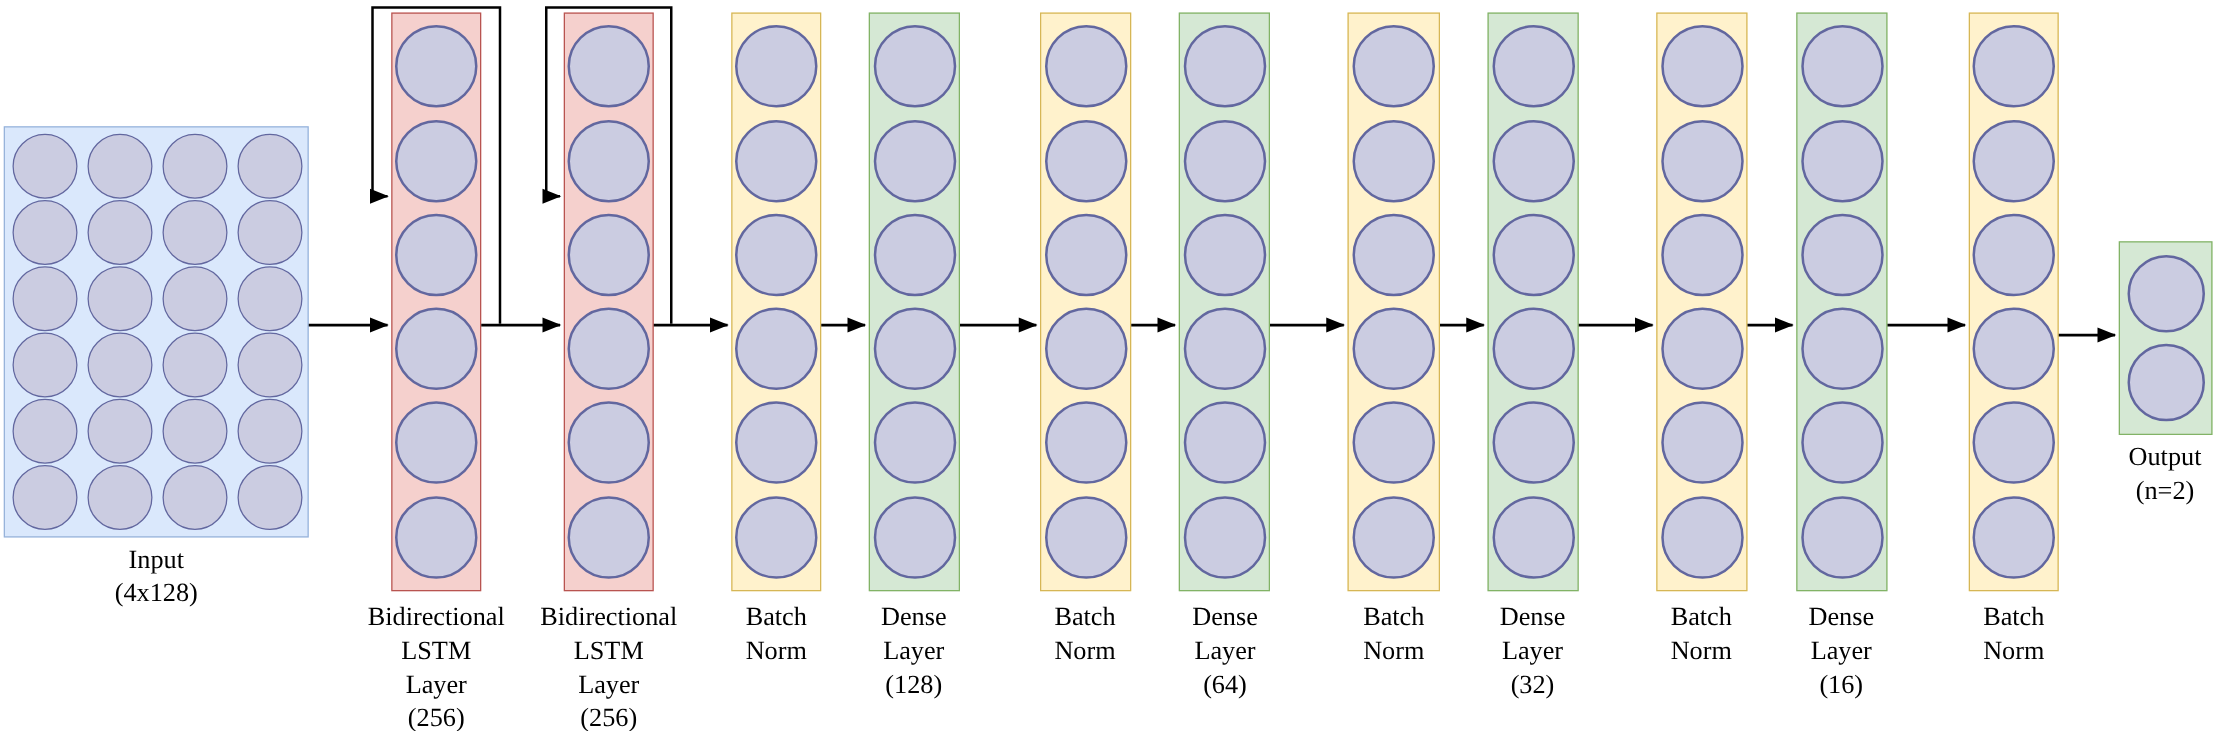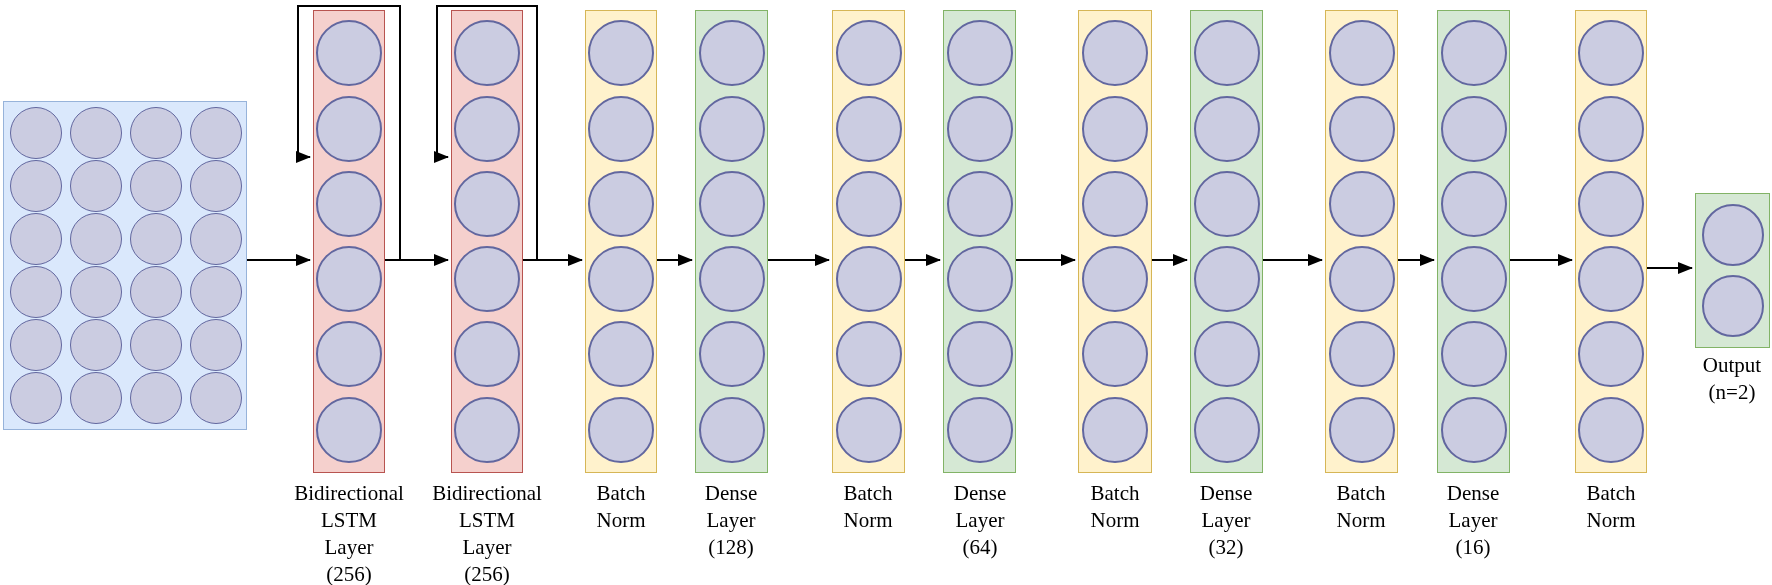--- a/index.html
+++ b/index.html
@@ -184,20 +184,22 @@
       <div class="circle"></div>
       <div class="circle"></div>
       <div class="circle"></div>
     </div>
 
   <div class="col out c-green" style="left:1695px;top:193px;width:75px;height:155px;">
       <div class="circle"></div>
       <div class="circle"></div>
     </div>
 
+  <div class="lbl" style="left:45px;top:434px;">Input
+(4x128)</div>
   <div class="lbl" style="left:269px;top:480px;">Bidirectional
 LSTM
 Layer
 (256)</div>
   <div class="lbl" style="left:407px;top:480px;">Bidirectional
 LSTM
 Layer
 (256)</div>
   <div class="lbl" style="left:541px;top:480px;">Batch
 Norm</div>

